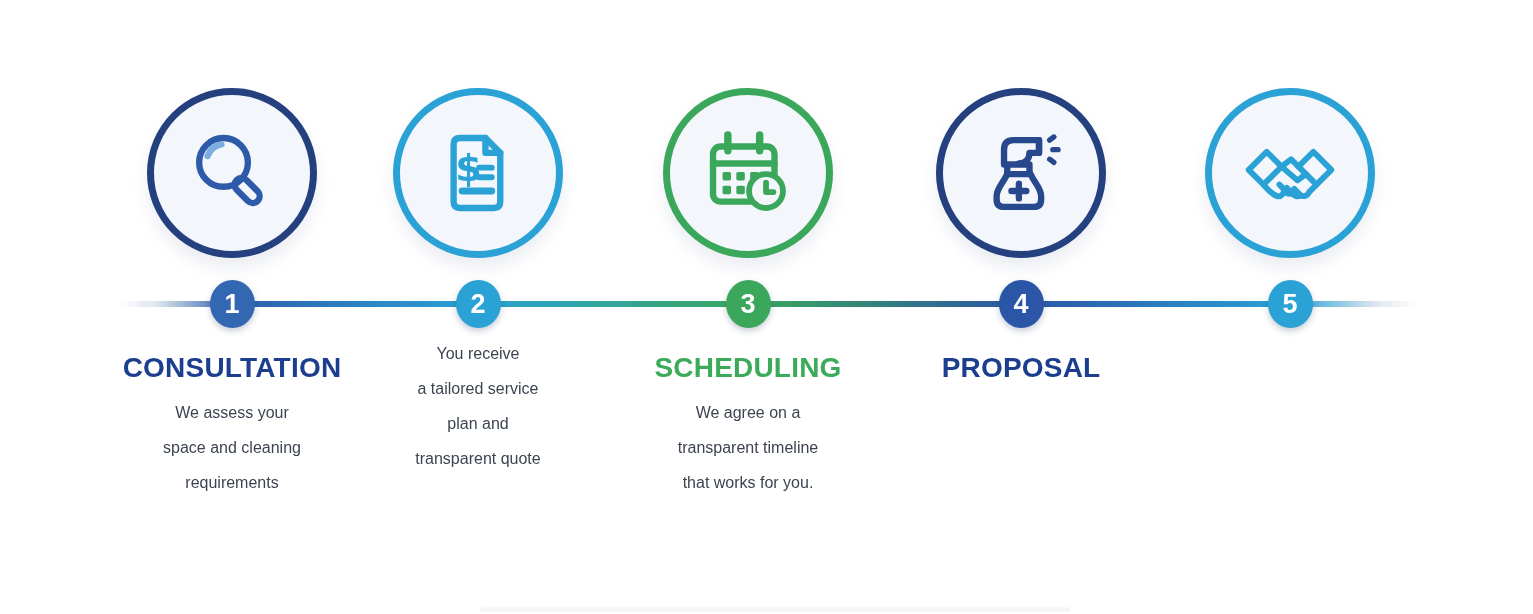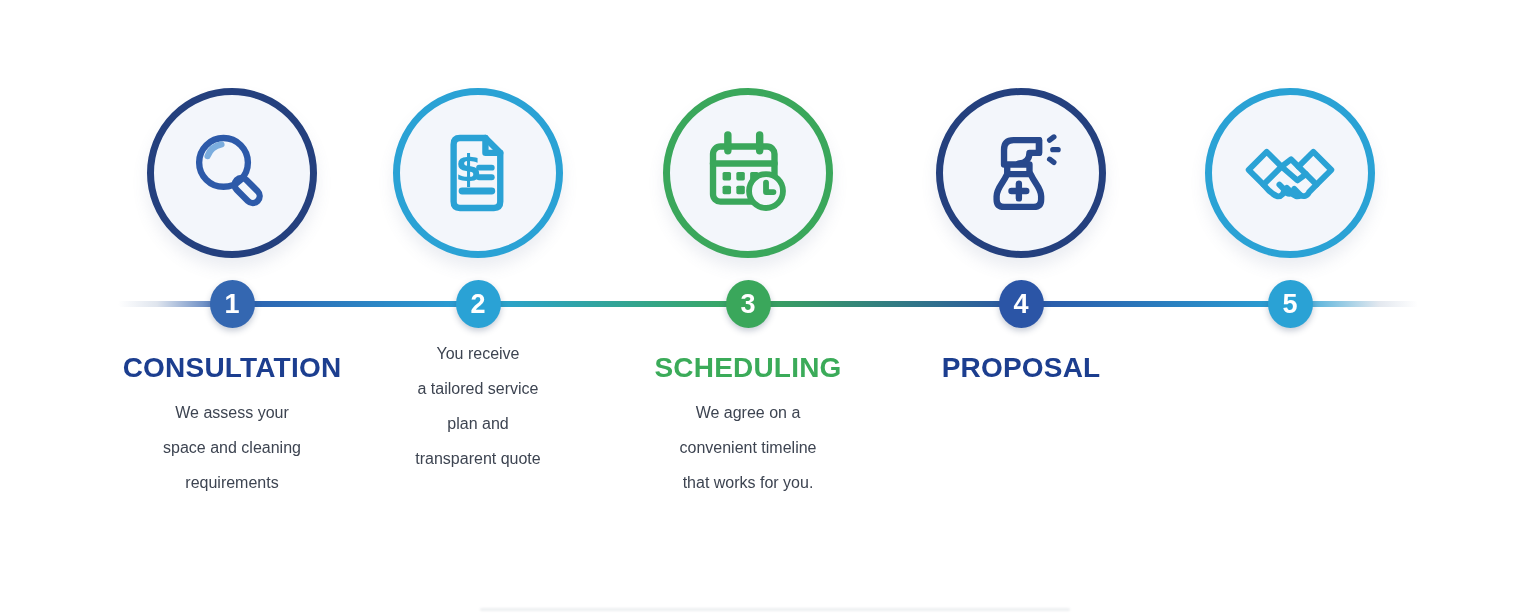--- a/index.html
+++ b/index.html
@@ -133,21 +133,21 @@
             <rect x="39" y="62" width="8" height="8" rx="1.5"></rect>
           </g>
           <circle cx="67" cy="67" r="16" style="fill:var(--circle-fill);stroke:var(--icon)" stroke-width="5.5"></circle>
           <path d="M67 59 V68 H74" class="stroke" stroke-width="5.5"></path>
         </svg>
       </span>
     </div>
     <div class="badge">3</div>
     <div class="step-title">SCHEDULING</div>
     <div class="step-desc">We agree on a
-convenient timeline
+transparent timeline
 that works for you.</div>
   </div>
 
   <div class="step step-4" style="--accent: #24407e; --icon: #27488c; --badge: #2b55a6; --title: #1c3e8f; --highlight: #27488c; --circle-fill: #f3f6fb;">
     <div class="icon-circle">
       <span>
         <svg viewBox="0 0 100 100">
           <g class="stroke" stroke-width="6">
             <path d="M34 42 V28 Q34 19 43 19 H67 V31 H58 C58 38 53 41 48 41"></path>
             <path d="M67 19 V31"></path>

